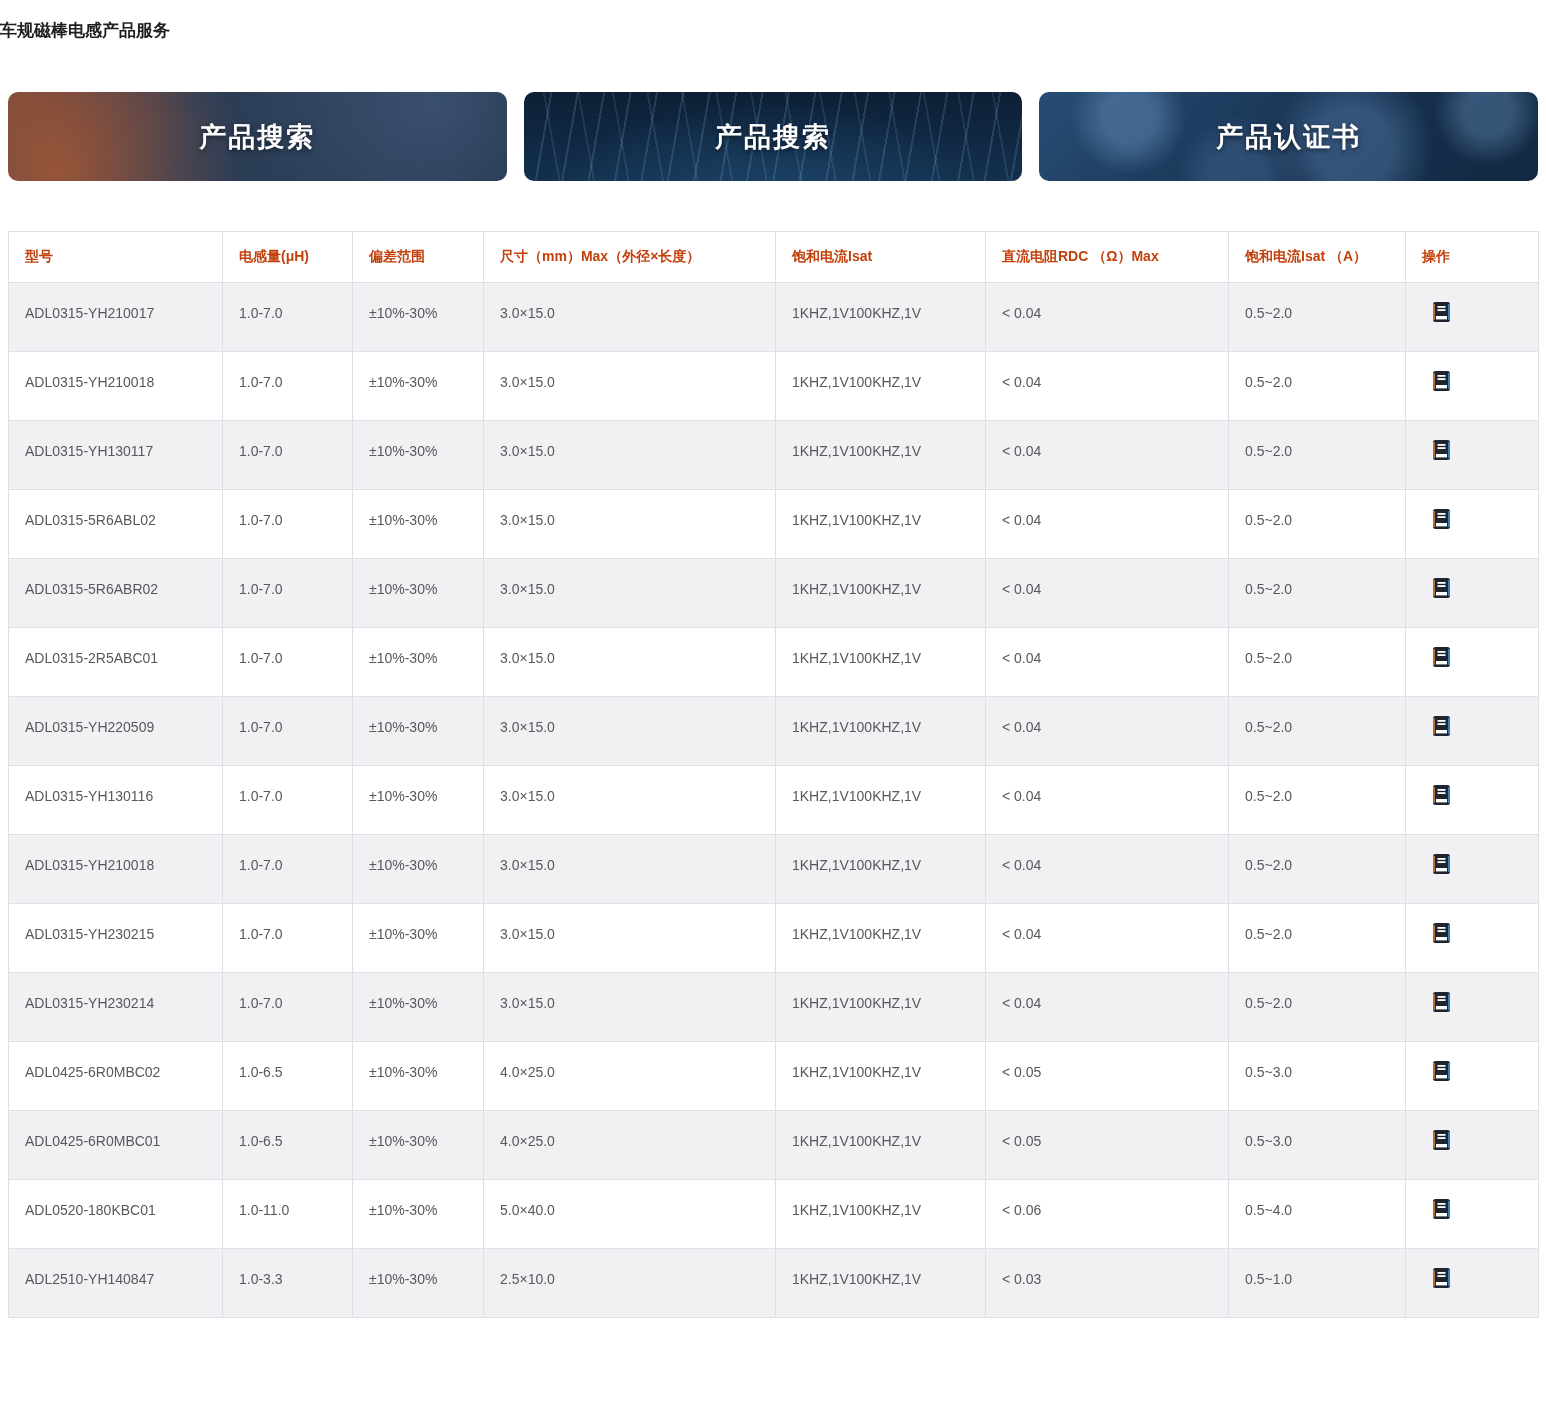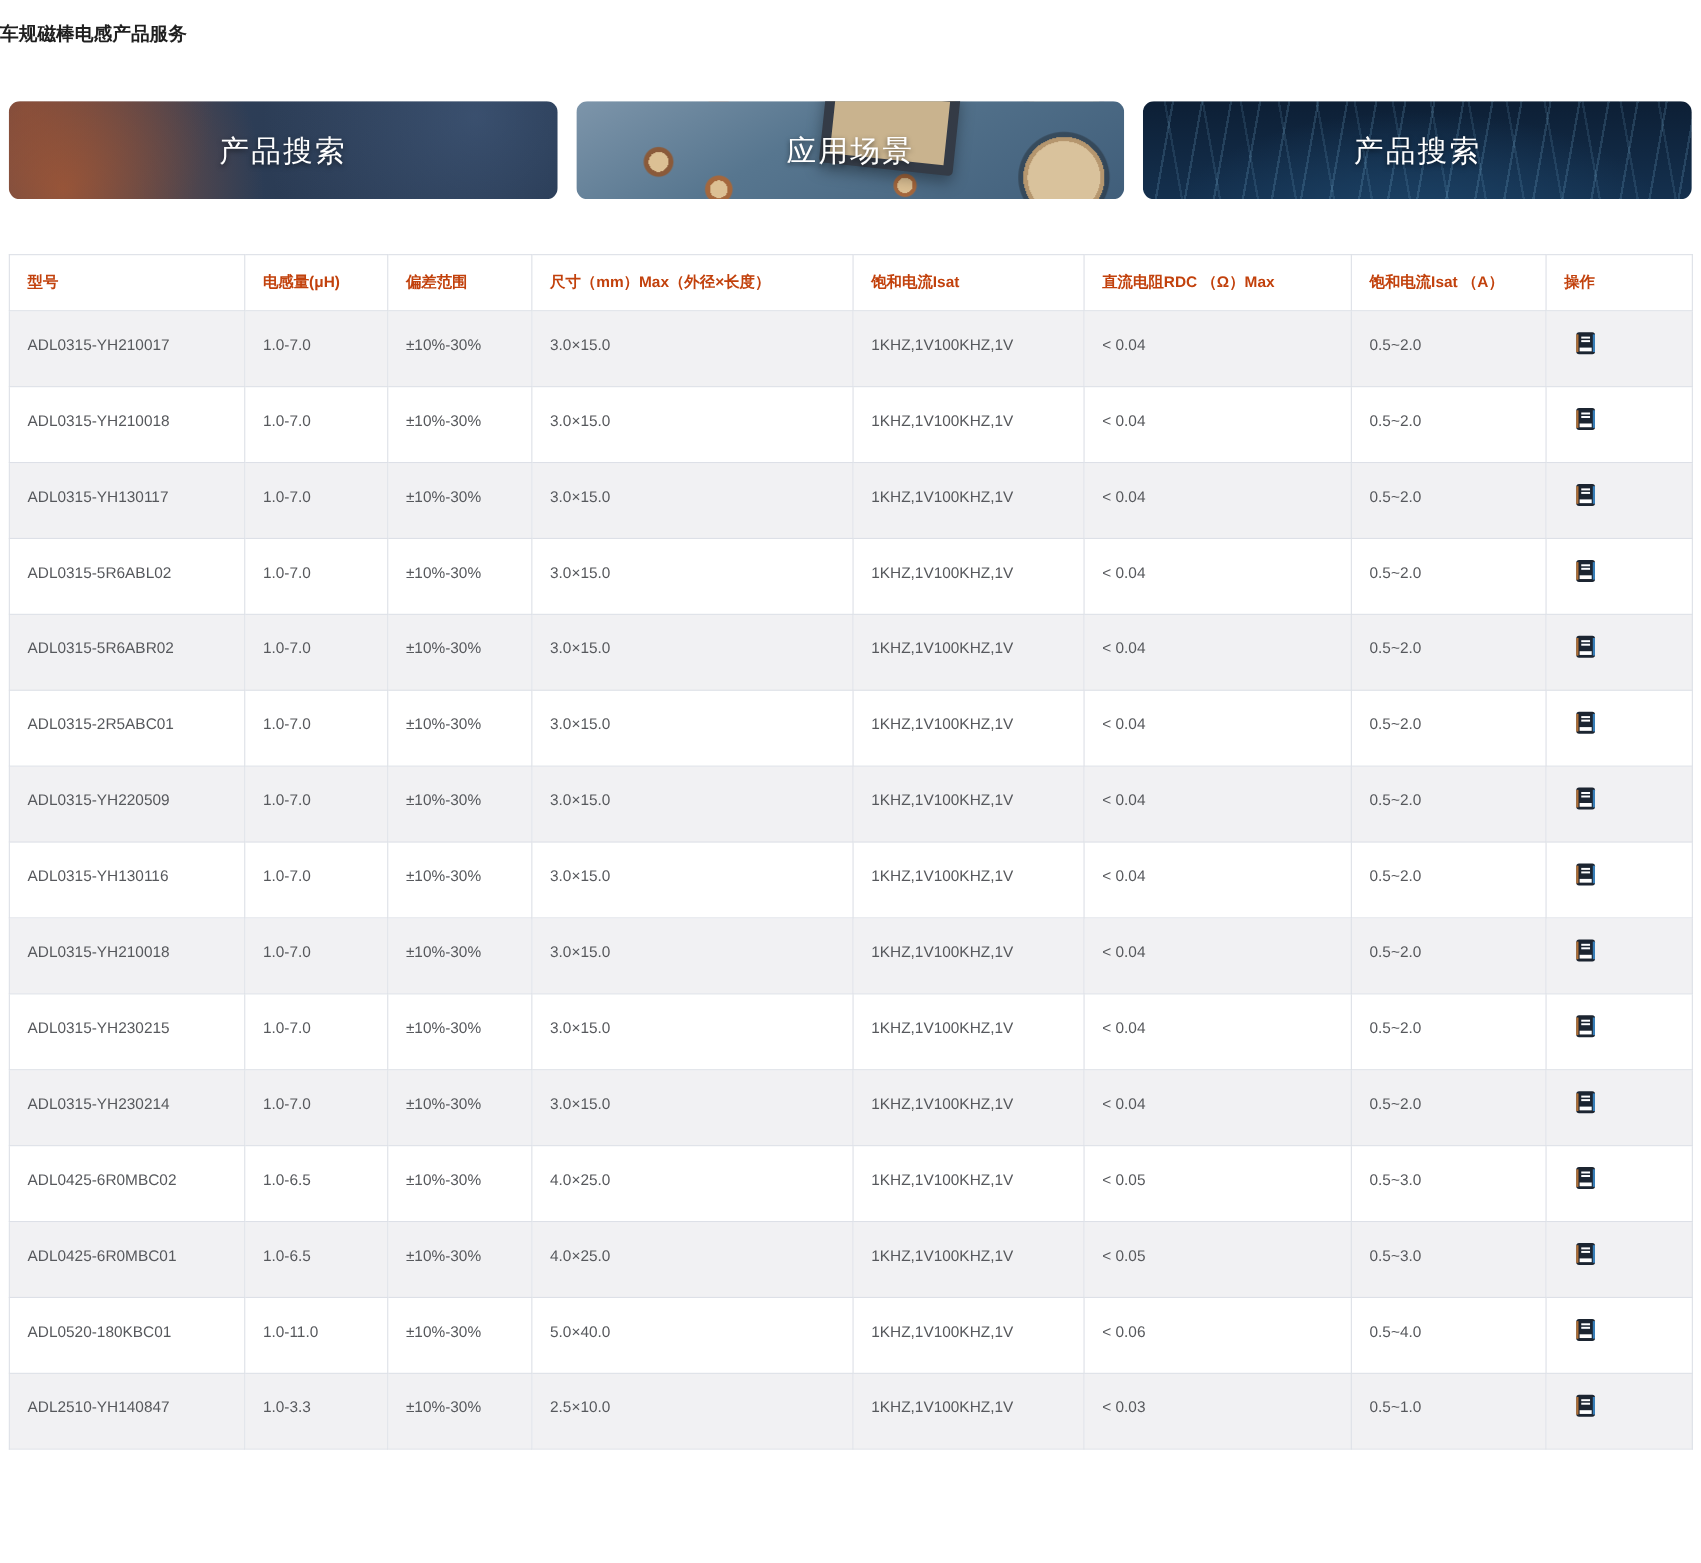--- a/index.html
+++ b/index.html
@@ -17,20 +17,21 @@
     line-height: 26px;
   }
   h1 { margin: 18px 0 44px; }
   h2 { margin: 78px 0 0; }
 
   
   .banners {
     display: flex;
     gap: 17px;
     padding: 4px 8px;
+    font-weight: bold;
   }
   .banner {
     position: relative;
     flex: 1;
     height: 89px;
     border-radius: 10px;
     overflow: hidden;
     display: flex;
     align-items: center;
     justify-content: center;
@@ -130,25 +131,25 @@
 <body>
 
 <main>
 
   <h1>车规磁棒电感产品服务</h1>
 
   <div class="banners">
     <div class="banner b1">
       <span class="banner-label">产品搜索</span>
     </div>
-    <div class="banner b2">
-      <span class="banner-label">应用场景</span>
-    </div>
     <div class="banner b3">
       <span class="banner-label">产品搜索</span>
+    </div>
+    <div class="banner b4">
+      <span class="banner-label">产品认证书</span>
     </div>
   </div>
 
 
   <table class="product-table">
     <colgroup>
       <col style="width:214px">
         <col style="width:130px">
         <col style="width:131px">
         <col style="width:292px">

